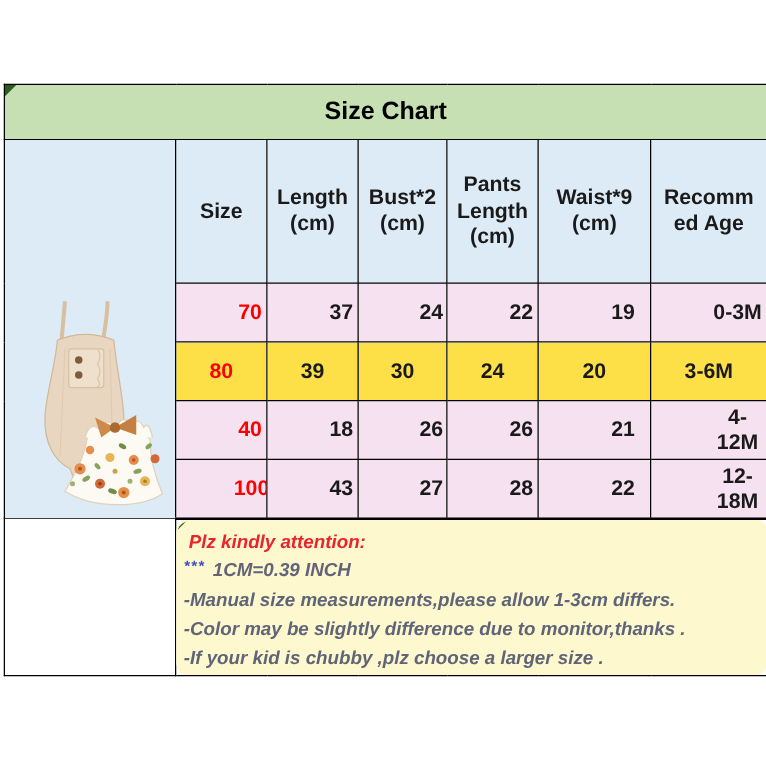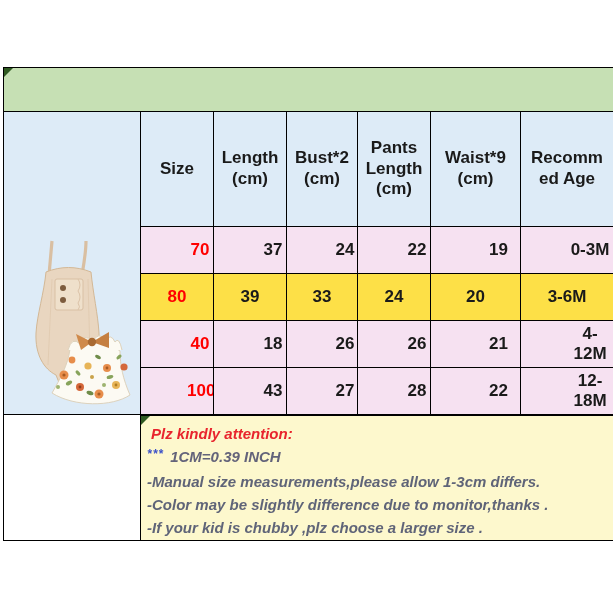--- a/index.html
+++ b/index.html
@@ -76,20 +76,21 @@
     background: #fdf8cd;
     border-top: 2px solid #000;
     text-align: left;
     vertical-align: top;
     padding: 6px 6px 0 6px;
     font-style: italic;
     font-size: 15px;
     line-height: 23px;
     color: #5f6478;
     position: relative;
+    border-radius: 11px;
   }
   .note-heading { color: #e8242d; padding-left: 4px; }
   .stars {
     color: #3a50c8;
     font-size: 12px;
     position: relative;
     top: -4px;
     letter-spacing: 1px;
     margin-right: 2px;
   }
@@ -107,20 +108,21 @@
       <col style="width:71px">
         <col style="width:73px">
         <col style="width:90px">
         <col style="width:93px">
     </colgroup>
 
     <tbody>
         <tr>
       <td class="title-cell" colspan="7">
         <span class="corner-marker"></span>
+        <span>Size Chart</span>
       </td>
     </tr>
 
     <tr class="header-row">
       <td class="img-cell" rowspan="5">
         <svg width="132" height="186" viewBox="0 0 132 186" aria-hidden="true">
 
           <path d="M46 14 C45 25 44 36 43 48" stroke="#d9bfa2" stroke-width="3.2" fill="none"></path>
           <path d="M80 14 C80 25 78 36 76 48" stroke="#d9bfa2" stroke-width="3.2" fill="none"></path>
 
@@ -199,21 +201,21 @@
       <td>37</td>
       <td>24</td>
       <td>22</td>
       <td>19</td>
       <td>0-3M</td>
     </tr>
 
     <tr class="data-row row-green">
       <td class="size-val">80</td>
       <td>39</td>
-      <td>33</td>
+      <td>30</td>
       <td>24</td>
       <td>20</td>
       <td>3-6M</td>
     </tr>
 
     <tr class="data-row row-pink">
       <td class="size-val">40</td>
       <td>18</td>
       <td>26</td>
       <td>26</td>

